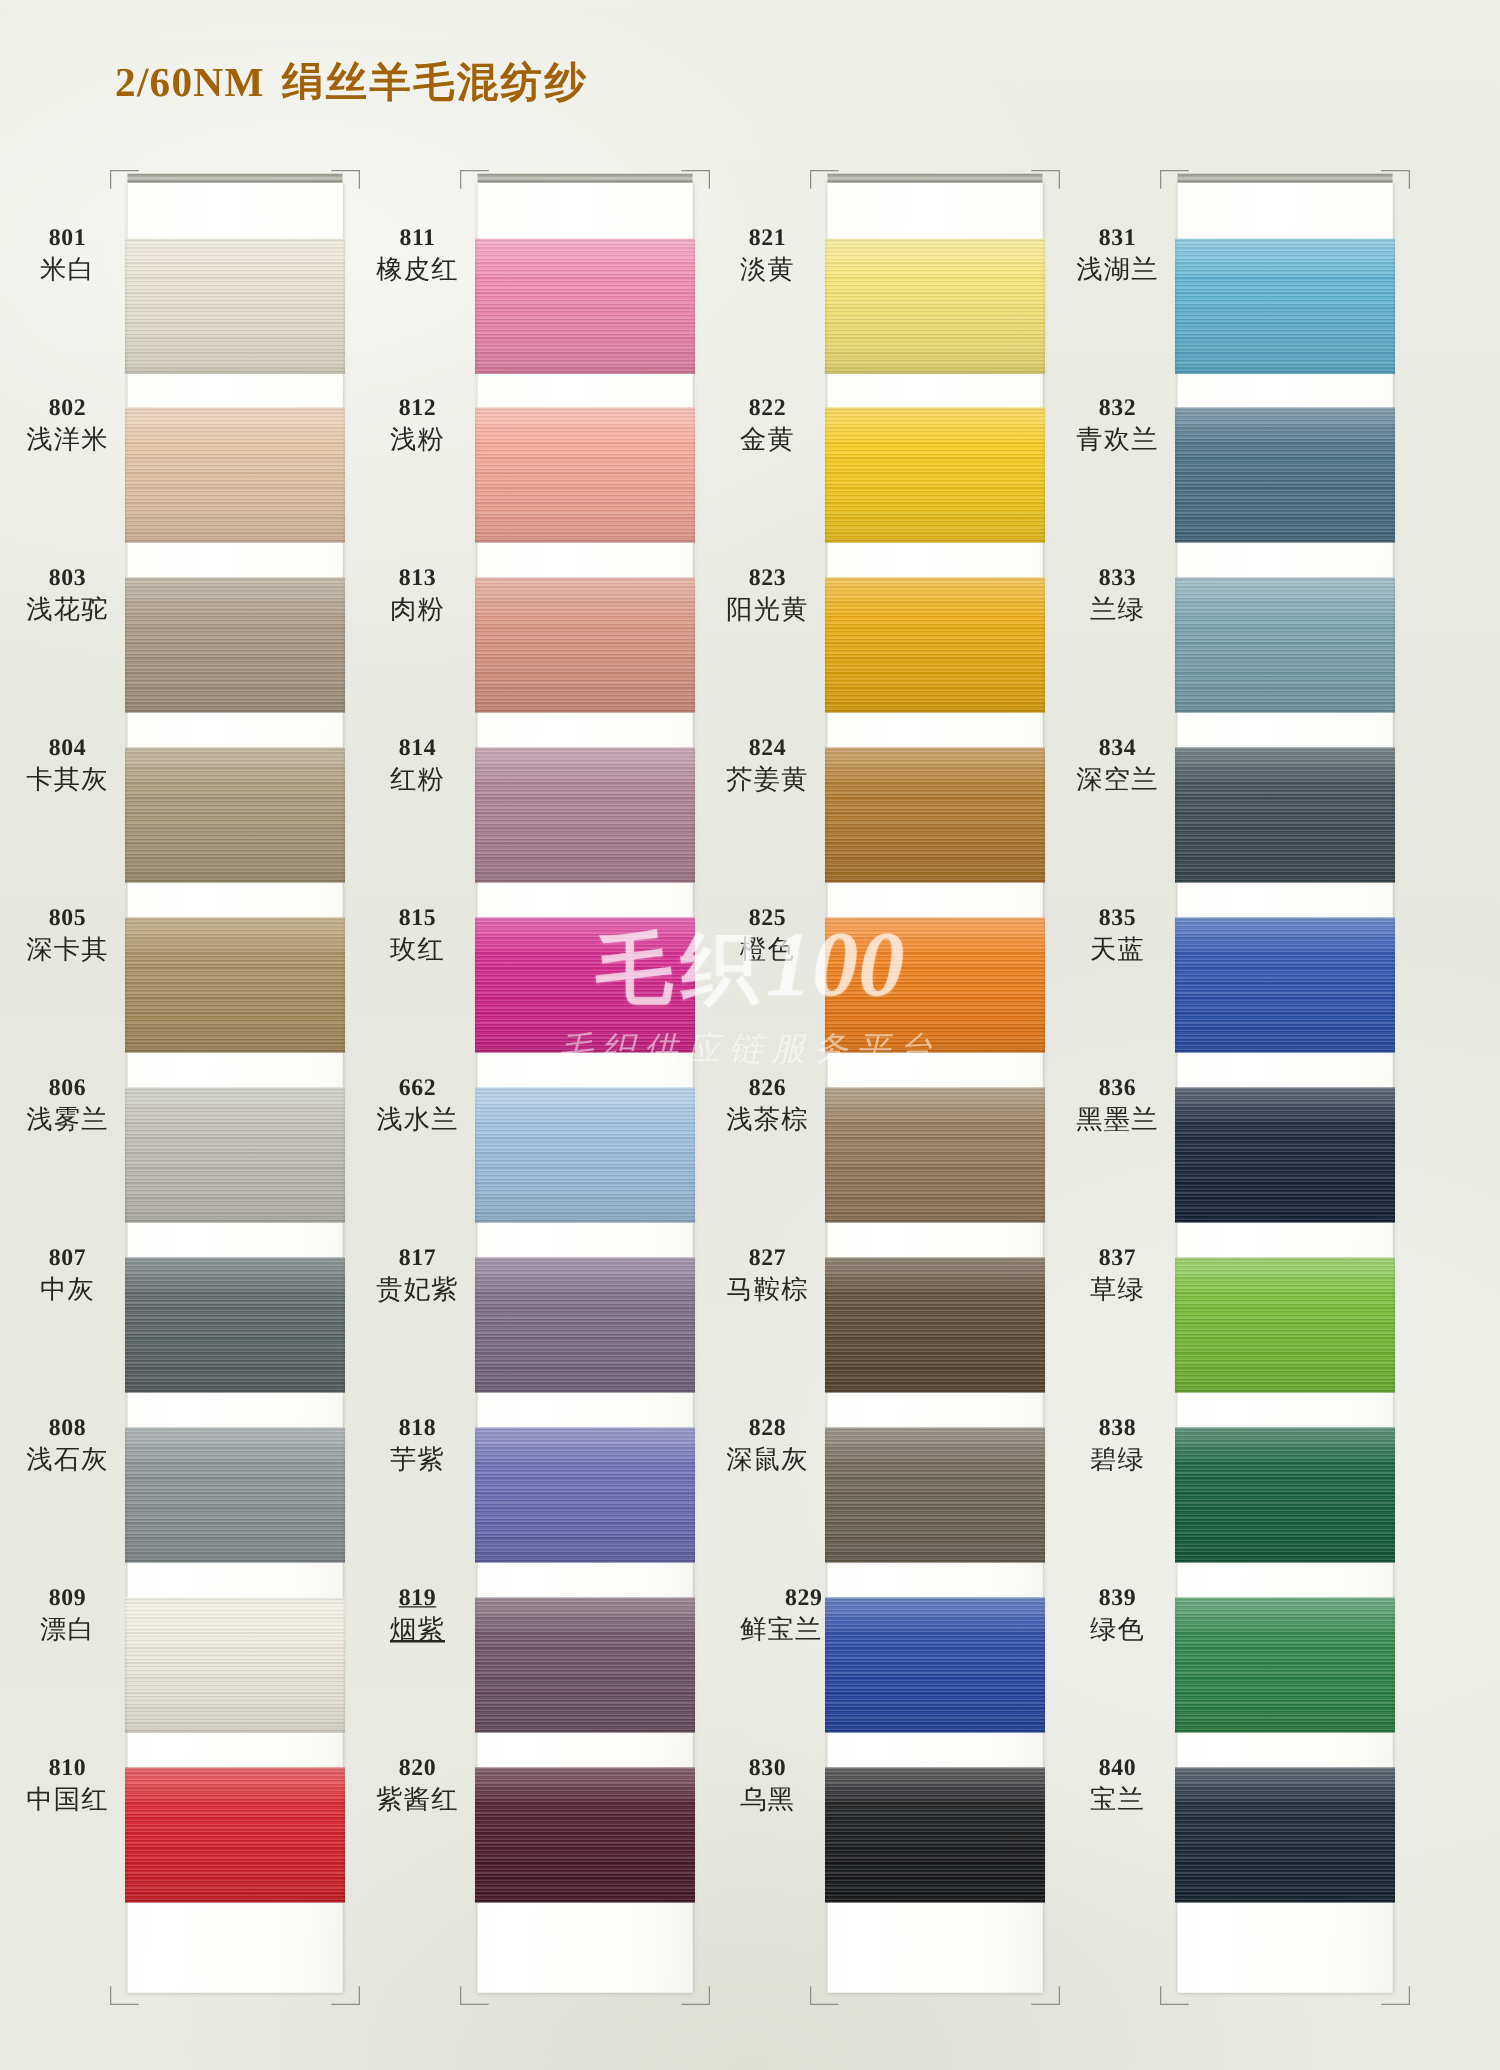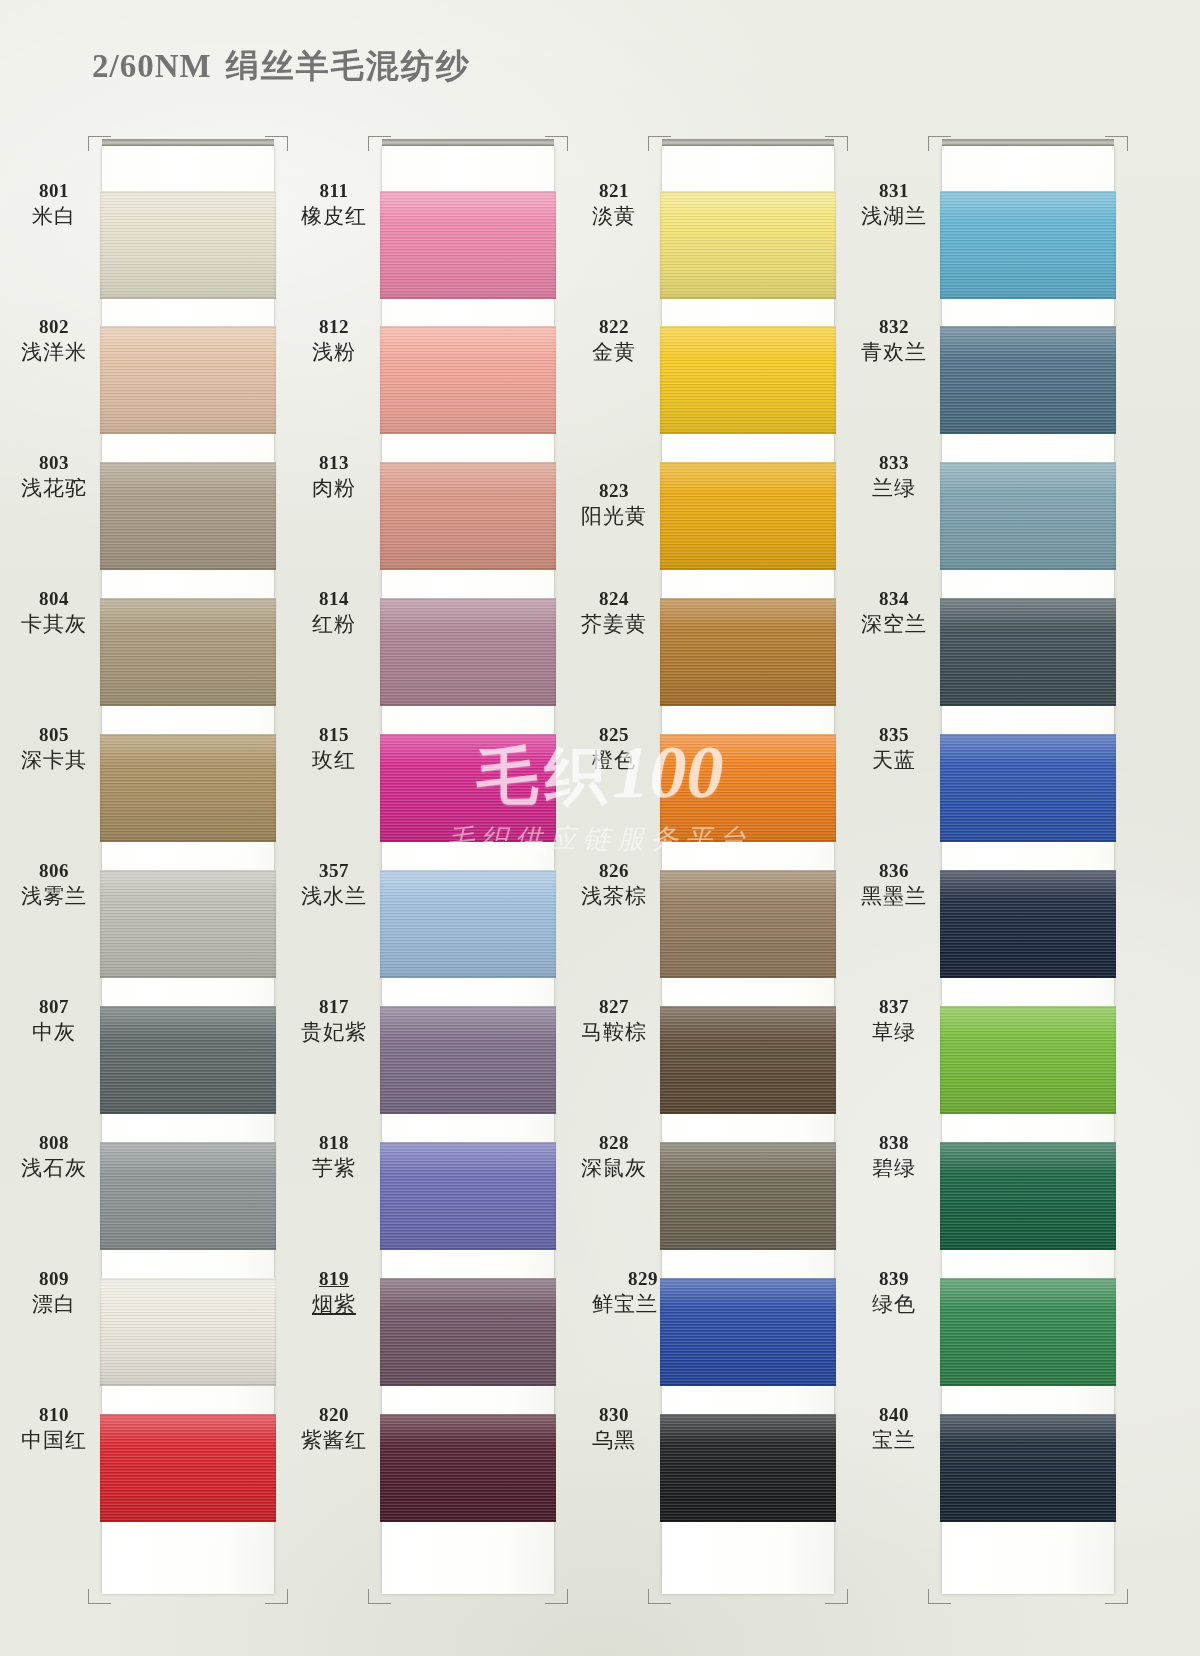--- a/index.html
+++ b/index.html
@@ -34,21 +34,21 @@
     height: 125px;
   }
   .title {
     position: absolute;
     left: 92px;
     top: 44px;
     font-family: "Liberation Serif", "DejaVu Serif", serif;
     font-weight: bold;
     font-size: 33px;
     letter-spacing: 1px;
-    color: #737373;
+    color: #a16207;
     white-space: nowrap;
   }
   .title .cn {
     font-size: 33px;
     margin-left: 14px;
     letter-spacing: 2px;
   }
   .comp-block {
     position: absolute;
     right: 126px;
@@ -374,21 +374,21 @@
       </div>
       <div class="label" style="top: 458px;">
         <div class="code">814</div>
         <div class="name">红粉</div>
       </div>
       <div class="label" style="top: 594px;">
         <div class="code">815</div>
         <div class="name">玫红</div>
       </div>
       <div class="label" style="top: 730px;">
-        <div class="code">357</div>
+        <div class="code">662</div>
         <div class="name">浅水兰</div>
       </div>
       <div class="label" style="top: 866px;">
         <div class="code">817</div>
         <div class="name">贵妃紫</div>
       </div>
       <div class="label" style="top: 1002px;">
         <div class="code">818</div>
         <div class="name">芋紫</div>
       </div>
@@ -449,21 +449,21 @@
         </div>
       </div>
       <div class="label" style="top: 50px;">
         <div class="code">821</div>
         <div class="name">淡黄</div>
       </div>
       <div class="label" style="top: 186px;">
         <div class="code">822</div>
         <div class="name">金黄</div>
       </div>
-      <div class="label" style="top: 322px; margin-top: 28px;">
+      <div class="label" style="top: 322px;">
         <div class="code">823</div>
         <div class="name">阳光黄</div>
       </div>
       <div class="label" style="top: 458px;">
         <div class="code">824</div>
         <div class="name">芥姜黄</div>
       </div>
       <div class="label" style="top: 594px;">
         <div class="code">825</div>
         <div class="name">橙色</div>

